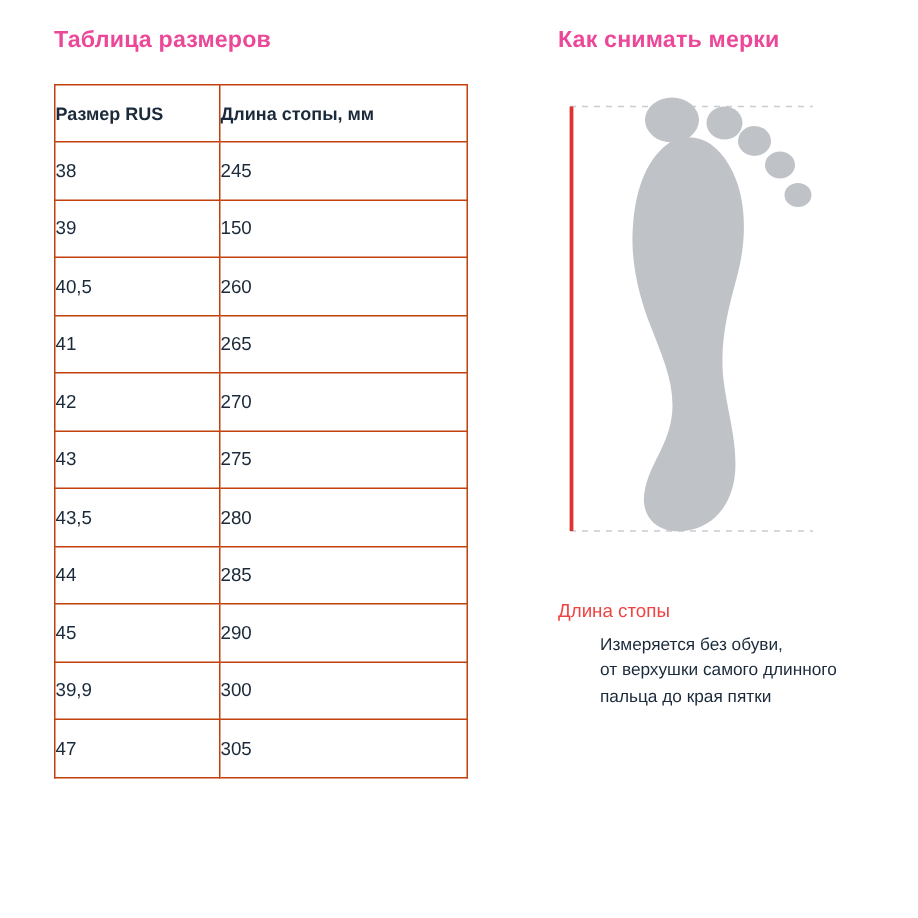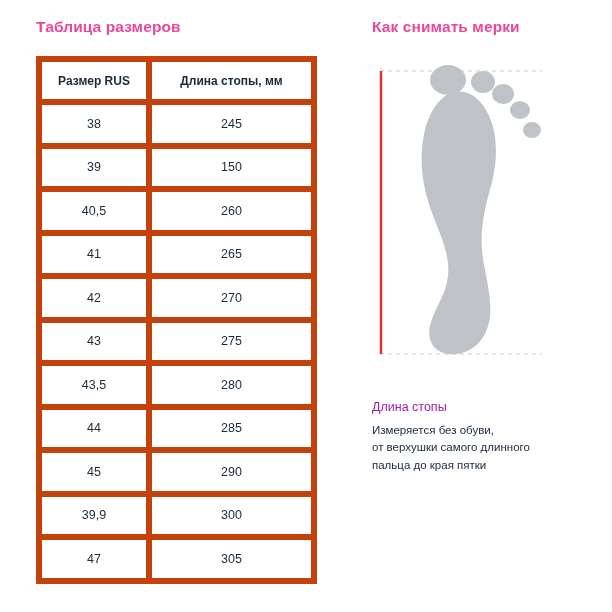--- a/index.html
+++ b/index.html
@@ -38,22 +38,22 @@
     margin: 0 0 20px 0;
   }
 
   table.size-table {
     border-collapse: collapse;
     width: 275px;
     table-layout: fixed;
   }
   table.size-table th,
   table.size-table td {
-    border: 6px solid #c2410c;
-    text-align: center;
+    border: 1px solid #c2410c;
+    text-align: left;
     font-size: 12.5px;
     color: #1b2a3a;
     height: 37.5px;
     padding: 0;
     vertical-align: middle;
   }
   table.size-table th {
     font-weight: bold;
     font-size: 12px;
     height: 37px;
@@ -78,31 +78,31 @@
 
   .foot-svg {
     position: absolute;
     left: 0;
     top: 0;
   }
 
   .measure-label {
     margin-top: 12px;
     font-size: 12.5px;
-    color: #a21caf;
+    color: #ef4444;
     font-weight: normal;
   }
 
   .measure-desc {
     margin-top: 8px;
     font-size: 11.5px;
     line-height: 1.5;
     color: #1b2a3a;
   }
-  .measure-desc div { white-space: nowrap; }
+  .measure-desc div { white-space: nowrap; margin-left: 28px; }
 </style>
 </head>
 <body>
 
 <div class="page">
 
   <div class="left-col">
     <h2 class="section-title">Таблица размеров</h2>
 
     <table class="size-table">

